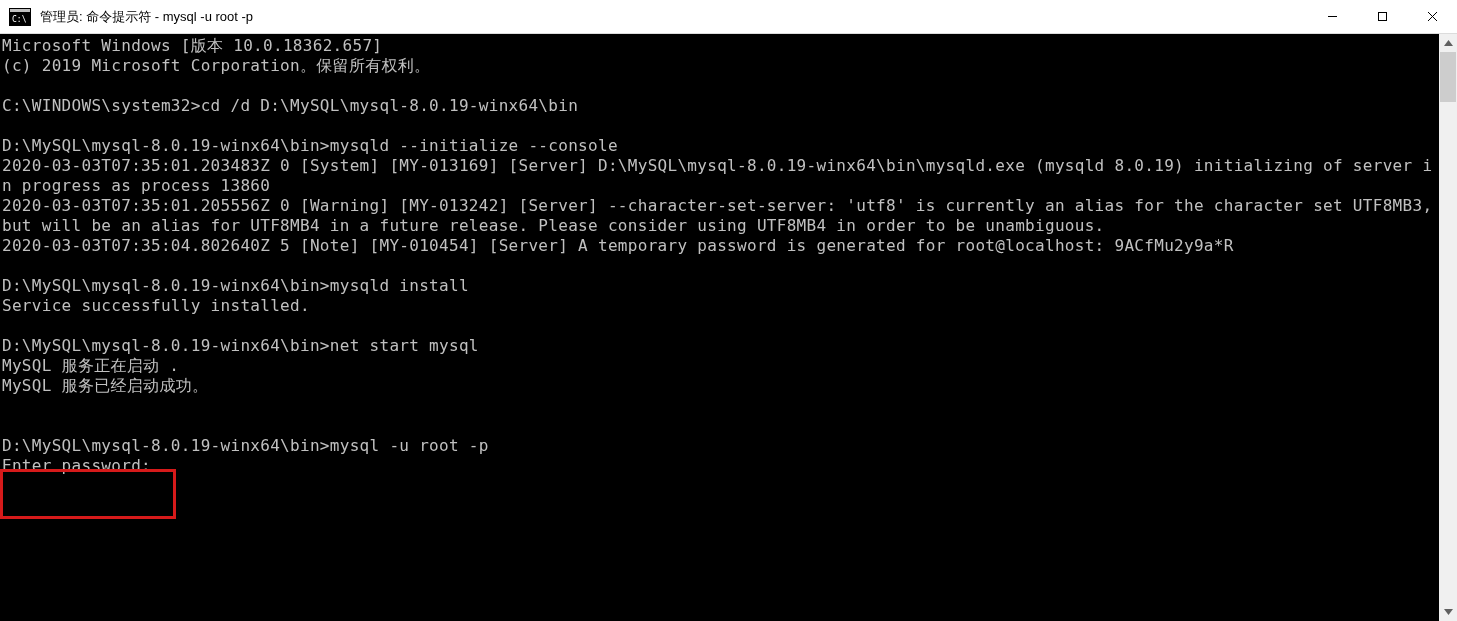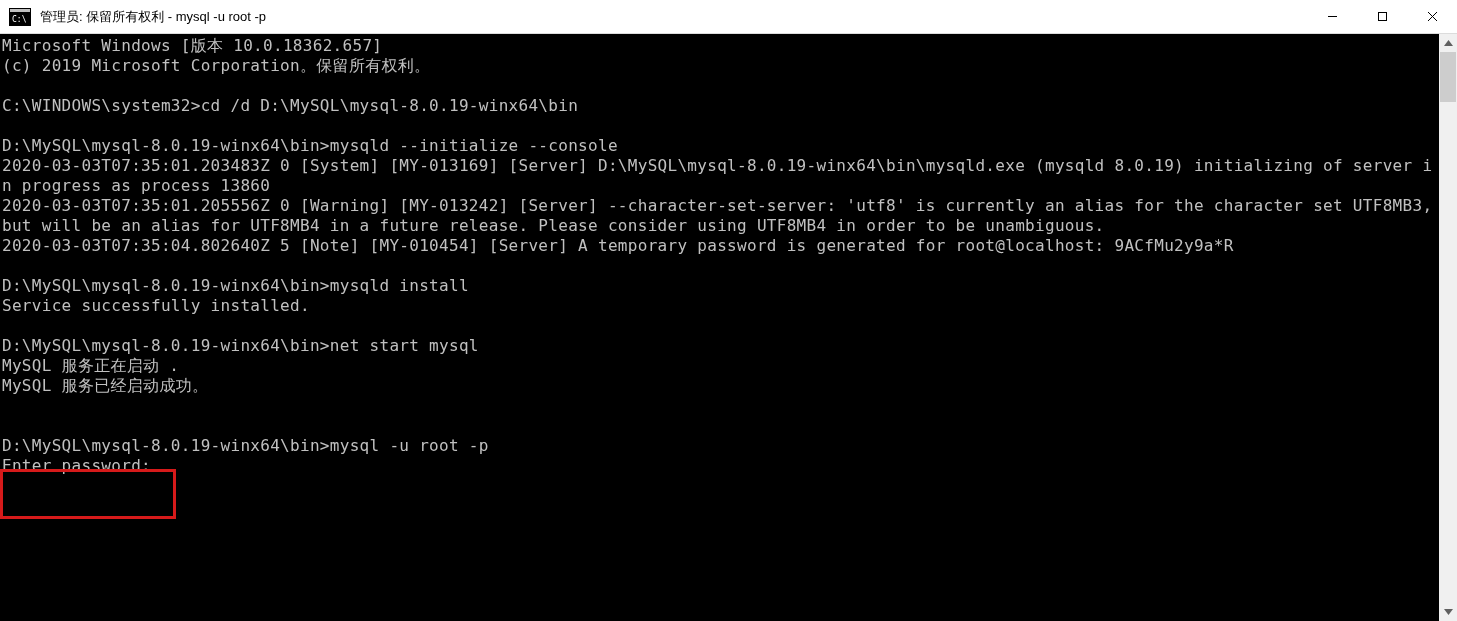--- a/index.html
+++ b/index.html
@@ -119,21 +119,21 @@
 
 <div class="titlebar">
   <div class="titlebar-left">
     <span class="app-icon">
       <svg viewBox="0 0 22 18">
         <rect x="0" y="0" width="22" height="18" fill="#000"></rect>
         <rect x="1" y="1" width="20" height="3" fill="#bfbfbf"></rect>
         <text x="3" y="14" font-size="8" fill="#fff" font-family="monospace">C:\</text>
       </svg>
     </span>
-    <span class="title-text">管理员: 保留所有权利 - mysql  -u root -p</span>
+    <span class="title-text">管理员: 命令提示符 - mysql  -u root -p</span>
   </div>
   <div class="window-controls">
     <div class="win-btn">
       <svg width="11" height="11">
           <line x1="1" y1="5.5" x2="10" y2="5.5"></line>
         </svg>
     </div>
     <div class="win-btn">
       <svg width="11" height="11">
           <rect x="1.5" y="1.5" width="8" height="8"></rect>

